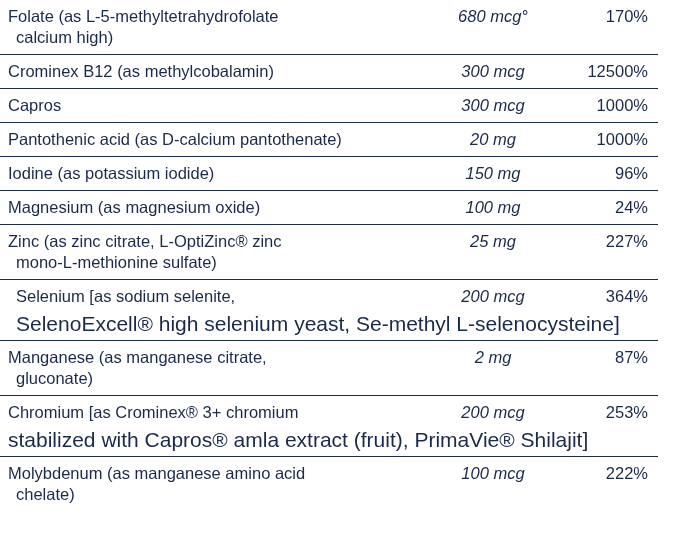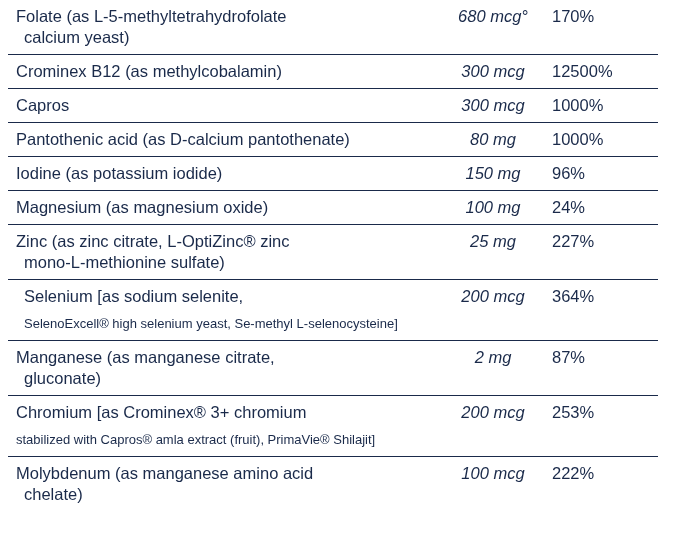--- a/index.html
+++ b/index.html
@@ -12,21 +12,20 @@
     height: 536px;
     font-family: "Liberation Sans", sans-serif;
     color: #1a2a4a;
     overflow: hidden;
   }
   #panel {
     width: 658px;
     height: 536px;
     box-sizing: border-box;
     position: relative;
-    padding-left: 8px;
   }
   .indent {
     display: block;
     padding-left: 8px;
   }
   .row-inner {
     display: flex;
     align-items: flex-start;
   }
   .col-name {
@@ -42,49 +41,49 @@
     padding: 6px 0 6px 0;
     text-align: center;
     white-space: nowrap;
     font-style: italic;
   }
   .col-dv {
     flex: 0 0 96px;
     font-size: 16.5px;
     line-height: 21px;
     padding: 6px 10px 6px 0;
-    text-align: left;
+    text-align: right;
     white-space: nowrap;
   }
   .rowblock {
     border-bottom: 1.6px solid #1a2a4a;
   }
   .rowblock.last {
     border-bottom: none;
   }
   .overflow-line {
-    font-size: 13px;
+    font-size: 21px;
     line-height: 21px;
     padding: 0 6px 6px 8px;
     white-space: nowrap;
   }
   .overflow-line.indented {
     padding-left: 16px;
   }
 </style>
 </head>
 <body>
 
 <div id="panel">
 
   <div class="rowblock">
     <div class="row-inner">
       <div class="col-name">
         <span>Folate (as L-5-methyltetrahydrofolate</span>
-        <span class="indent">calcium yeast)</span>
+        <span class="indent">calcium high)</span>
       </div>
       <div class="col-amount">680 mcg°</div>
       <div class="col-dv">170%</div>
     </div>
   </div>
 
   <div class="rowblock">
     <div class="row-inner">
       <div class="col-name">Crominex B12 (as methylcobalamin)</div>
       <div class="col-amount">300 mcg</div>
@@ -96,21 +95,21 @@
     <div class="row-inner">
       <div class="col-name">Capros</div>
       <div class="col-amount">300 mcg</div>
       <div class="col-dv">1000%</div>
     </div>
   </div>
 
   <div class="rowblock">
     <div class="row-inner">
       <div class="col-name">Pantothenic acid (as D-calcium pantothenate)</div>
-      <div class="col-amount">80 mg</div>
+      <div class="col-amount">20 mg</div>
       <div class="col-dv">1000%</div>
     </div>
   </div>
 
   <div class="rowblock">
     <div class="row-inner">
       <div class="col-name">Iodine (as potassium iodide)</div>
       <div class="col-amount">150 mg</div>
       <div class="col-dv">96%</div>
     </div>

